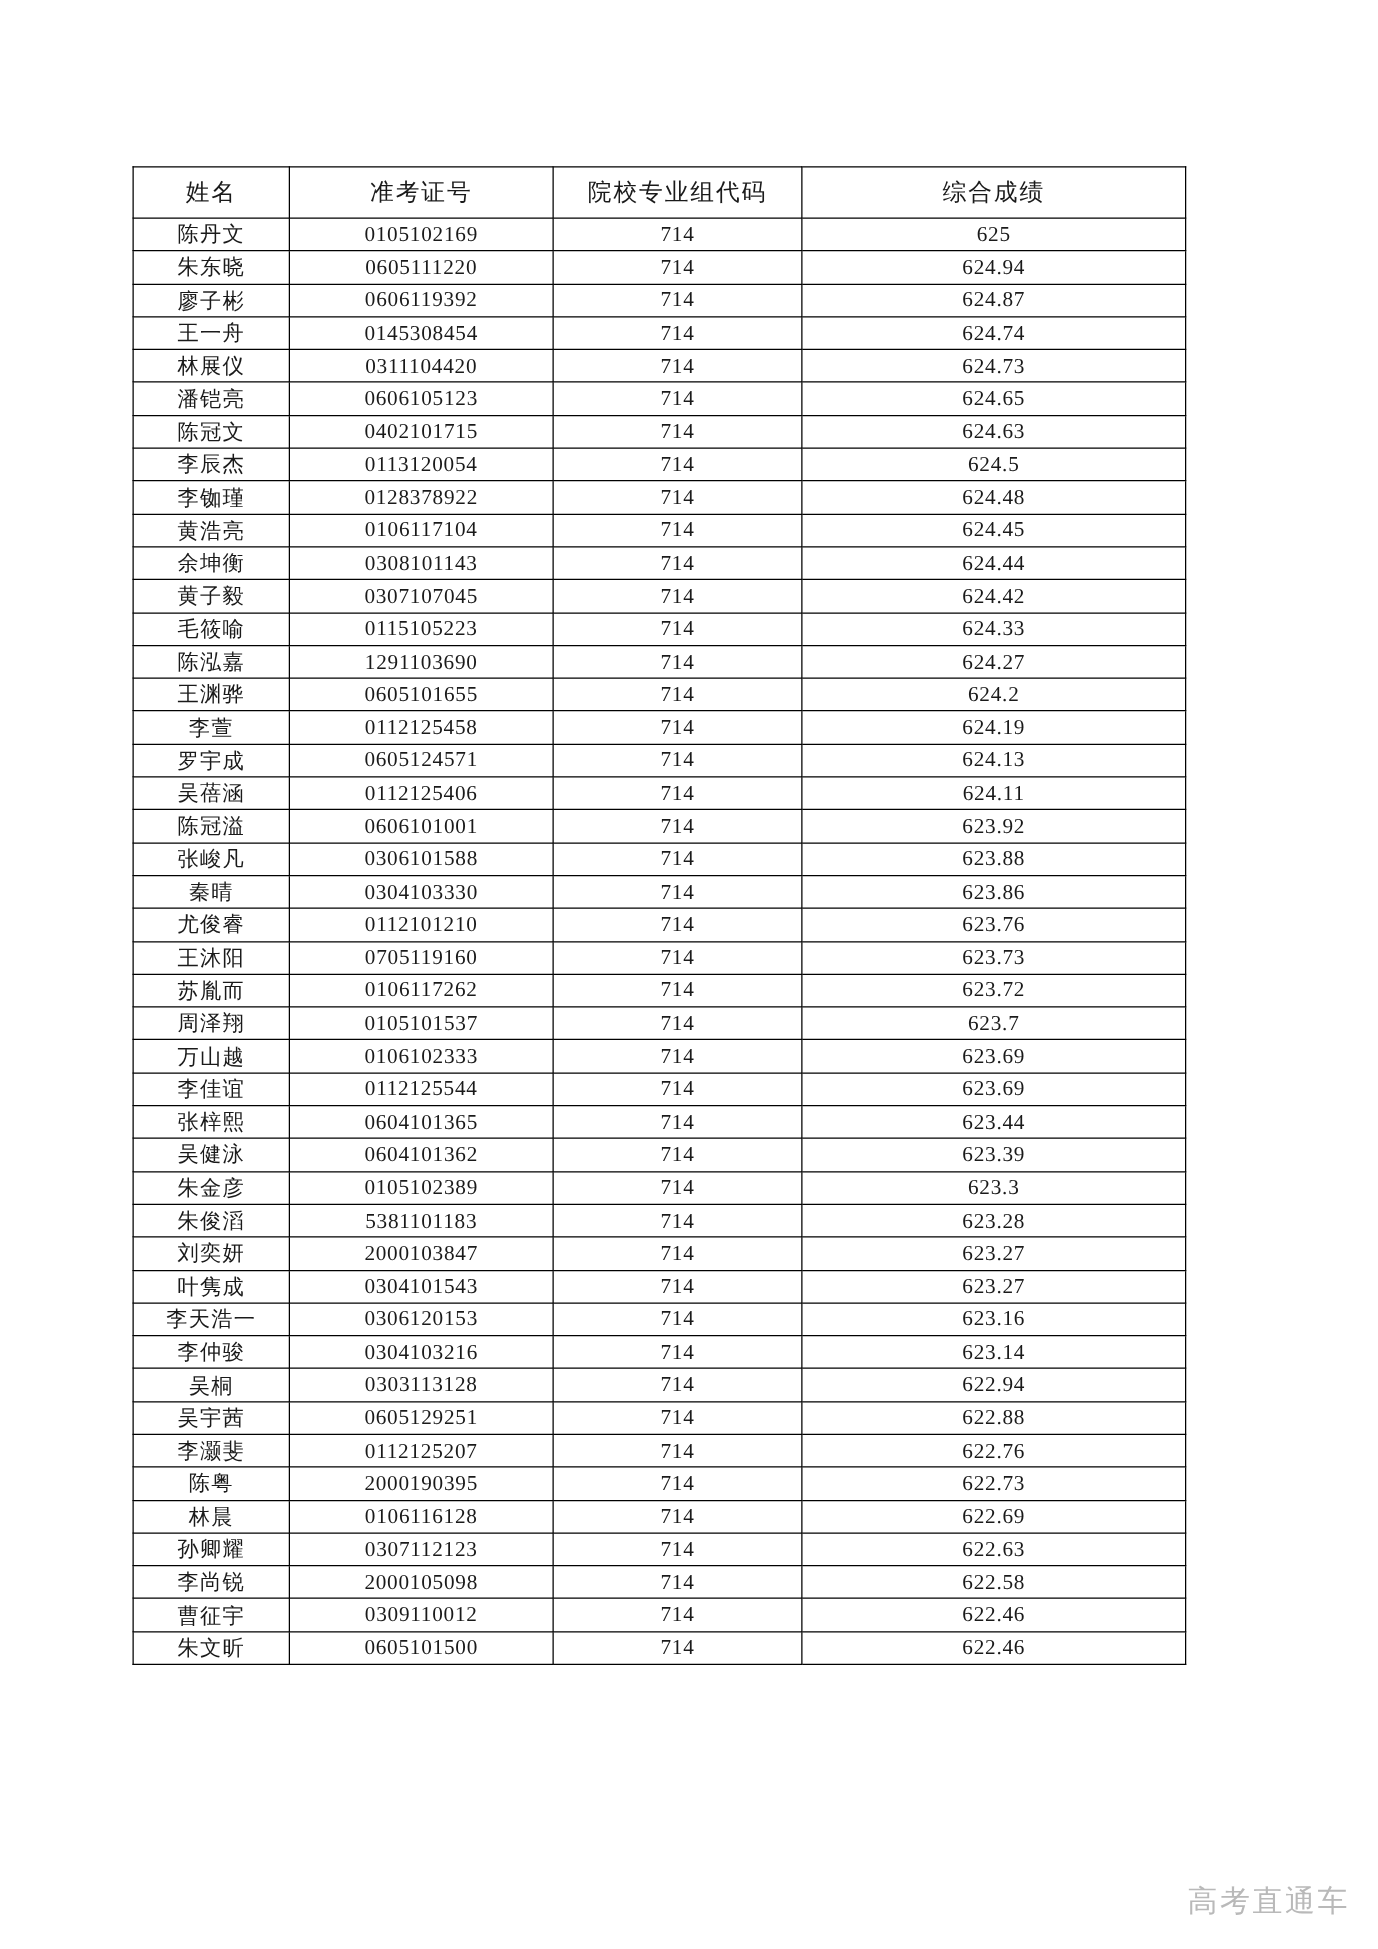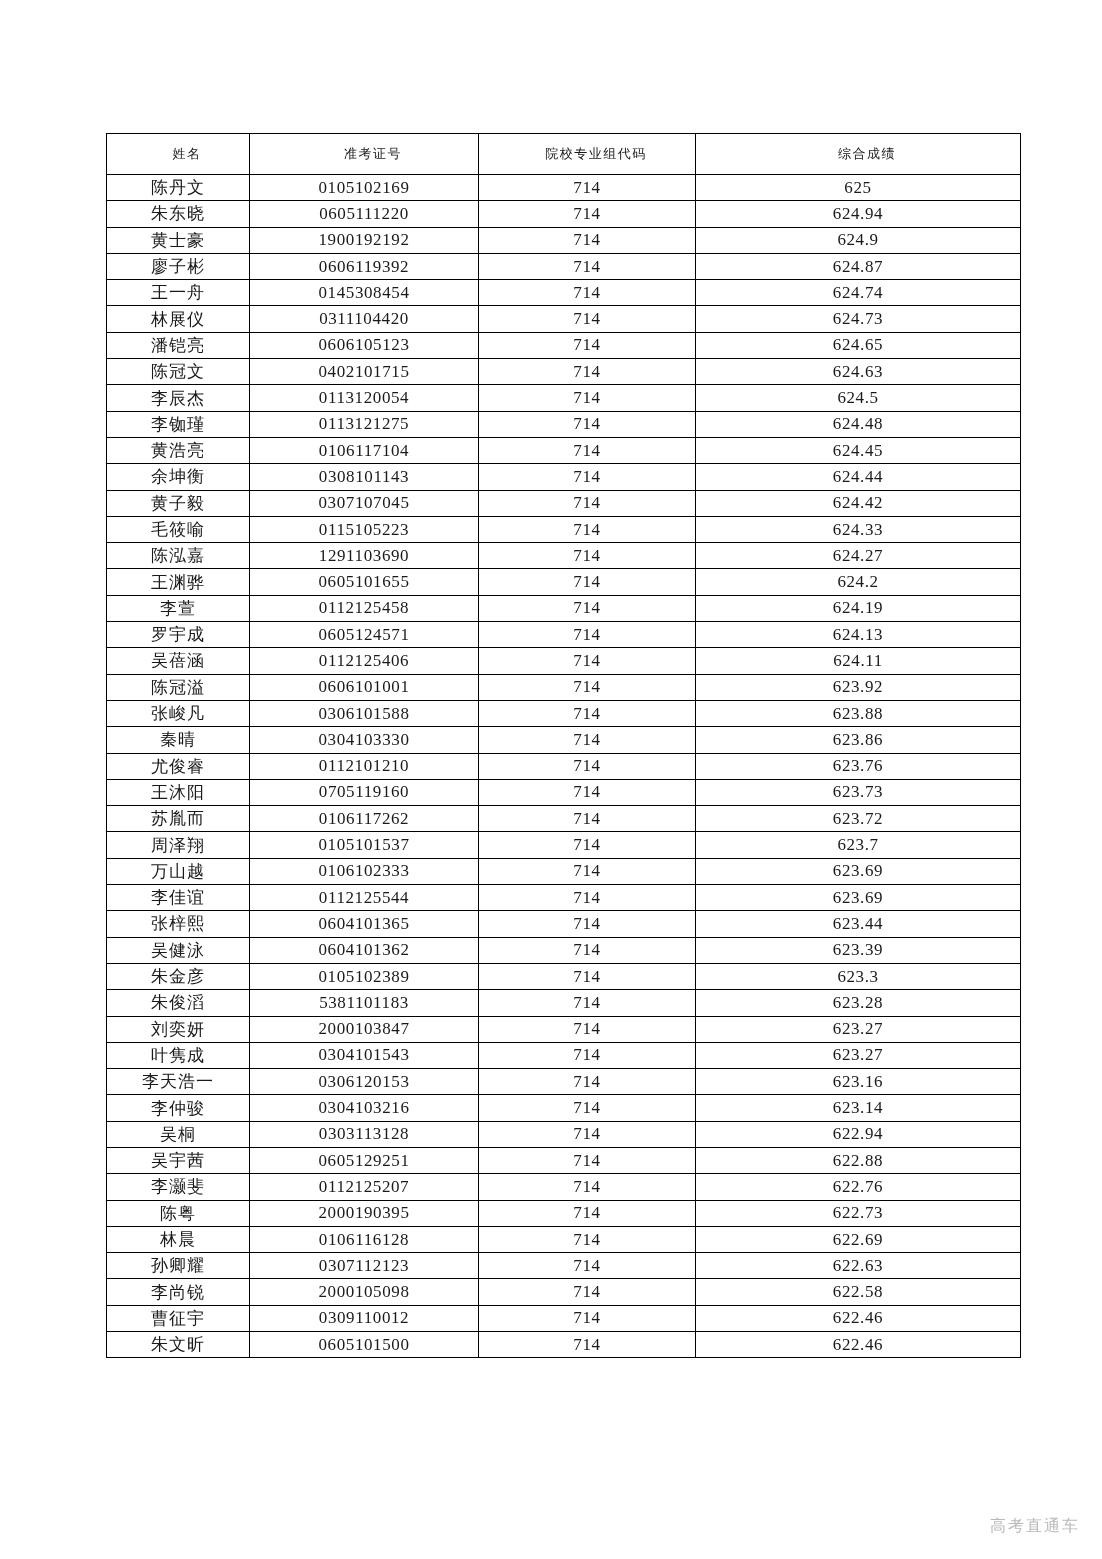--- a/index.html
+++ b/index.html
@@ -36,40 +36,39 @@
   table.score-table th {
     border: 1.6px solid #000000;
     text-align: center;
     vertical-align: middle;
     color: #1a1a1a;
     font-weight: normal;
     padding: 0;
   }
   table.score-table thead th {
     height: 40px;
-    font-size: 13px;
+    font-size: 19px;
     letter-spacing: 1.5px;
-    padding-left: 18px;
   }
   table.score-table tbody td {
     height: 25.3px;
     font-size: 17px;
   }
   td.col-name, th.col-name { width: 124px; letter-spacing: 1px; }
   td.col-ticket, th.col-ticket { width: 210px; letter-spacing: 0.6px; }
   td.col-group, th.col-group { width: 198px; letter-spacing: 0.6px; }
   td.col-score, th.col-score { width: 306px; letter-spacing: 0.6px; }
   td.col-score, td.col-group, td.col-ticket {
     font-family: "Liberation Serif", "DejaVu Serif", serif;
   }
   .watermark {
     position: absolute;
     right: 22px;
     bottom: 22px;
-    font-size: 16px;
+    font-size: 24px;
     color: #b9b9b9;
     letter-spacing: 2px;
     font-family: "Liberation Sans", sans-serif;
     user-select: none;
   }
 </style>
 </head>
 <body>
 
 <div class="page">
@@ -91,26 +90,20 @@
             <td class="col-group">714</td>
             <td class="col-score">625</td>
           </tr>
           <tr>
             <td class="col-name">朱东晓</td>
             <td class="col-ticket">0605111220</td>
             <td class="col-group">714</td>
             <td class="col-score">624.94</td>
           </tr>
           <tr>
-            <td class="col-name">黄士豪</td>
-            <td class="col-ticket">1900192192</td>
-            <td class="col-group">714</td>
-            <td class="col-score">624.9</td>
-          </tr>
-          <tr>
             <td class="col-name">廖子彬</td>
             <td class="col-ticket">0606119392</td>
             <td class="col-group">714</td>
             <td class="col-score">624.87</td>
           </tr>
           <tr>
             <td class="col-name">王一舟</td>
             <td class="col-ticket">0145308454</td>
             <td class="col-group">714</td>
             <td class="col-score">624.74</td>
@@ -134,21 +127,21 @@
             <td class="col-score">624.63</td>
           </tr>
           <tr>
             <td class="col-name">李辰杰</td>
             <td class="col-ticket">0113120054</td>
             <td class="col-group">714</td>
             <td class="col-score">624.5</td>
           </tr>
           <tr>
             <td class="col-name">李铷瑾</td>
-            <td class="col-ticket">0113121275</td>
+            <td class="col-ticket">0128378922</td>
             <td class="col-group">714</td>
             <td class="col-score">624.48</td>
           </tr>
           <tr>
             <td class="col-name">黄浩亮</td>
             <td class="col-ticket">0106117104</td>
             <td class="col-group">714</td>
             <td class="col-score">624.45</td>
           </tr>
           <tr>

